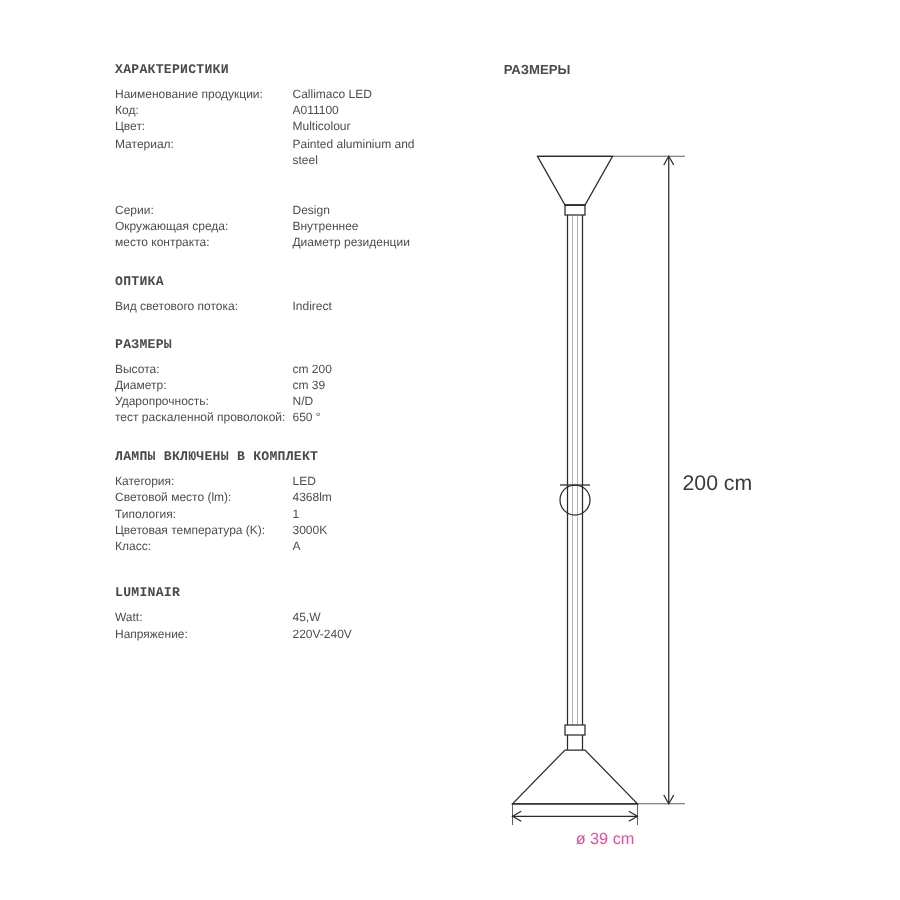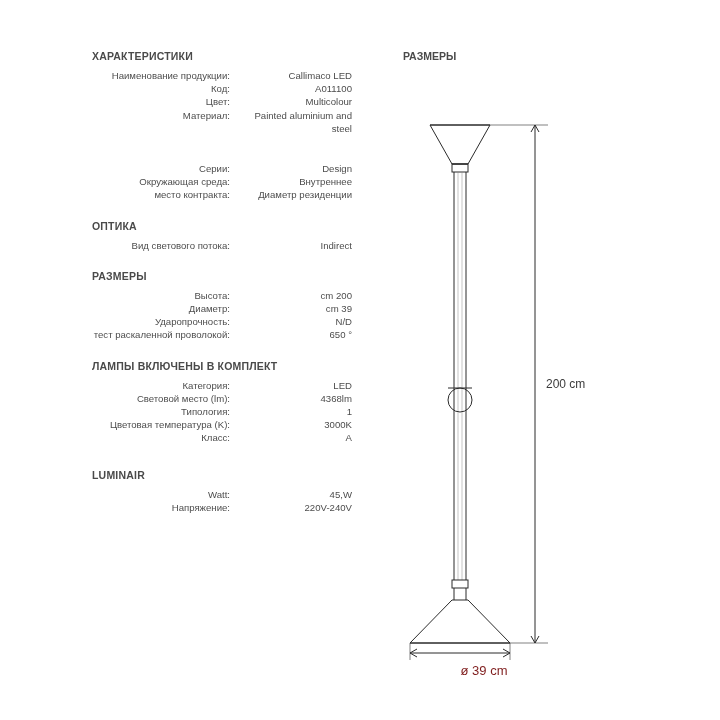--- a/index.html
+++ b/index.html
@@ -26,34 +26,34 @@
     left: 92px;
     top: 50px;
     width: 260px;
   }
   .section-title {
     font-size: 10.5px;
     font-weight: bold;
     color: #4a4a4a;
     letter-spacing: 0.2px;
     margin: 0 0 7px 0;
+    font-family: Liberation Mono, monospace;
   }
   .section {
     margin-bottom: 18px;
   }
   .rows {
     display: block;
   }
   .row {
     display: flex;
     align-items: flex-start;
     font-size: 9.6px;
     line-height: 13.2px;
     color: #4d4d4d;
-    text-align: right;
   }
   .row .label {
     width: 142px;
     flex: 0 0 142px;
     padding-right: 4px;
     box-sizing: border-box;
   }
   .row .value {
     flex: 1 1 auto;
   }
@@ -77,29 +77,29 @@
     width: 280px;
     height: 580px;
   }
   svg {
     display: block;
   }
   .dim-h-label {
     position: absolute;
     left: 546px;
     top: 377px;
-    font-size: 12px;
+    font-size: 17px;
     color: #3b3b3b;
   }
   .dim-w-label {
     position: absolute;
     left: 424px;
     top: 663px;
     font-size: 13px;
-    color: #7f1d1d;
+    color: #ec4899;
     width: 120px;
     text-align: center;
   }
 </style>
 </head>
 <body>
 
 <div class="page">
 
   <div class="specs">

